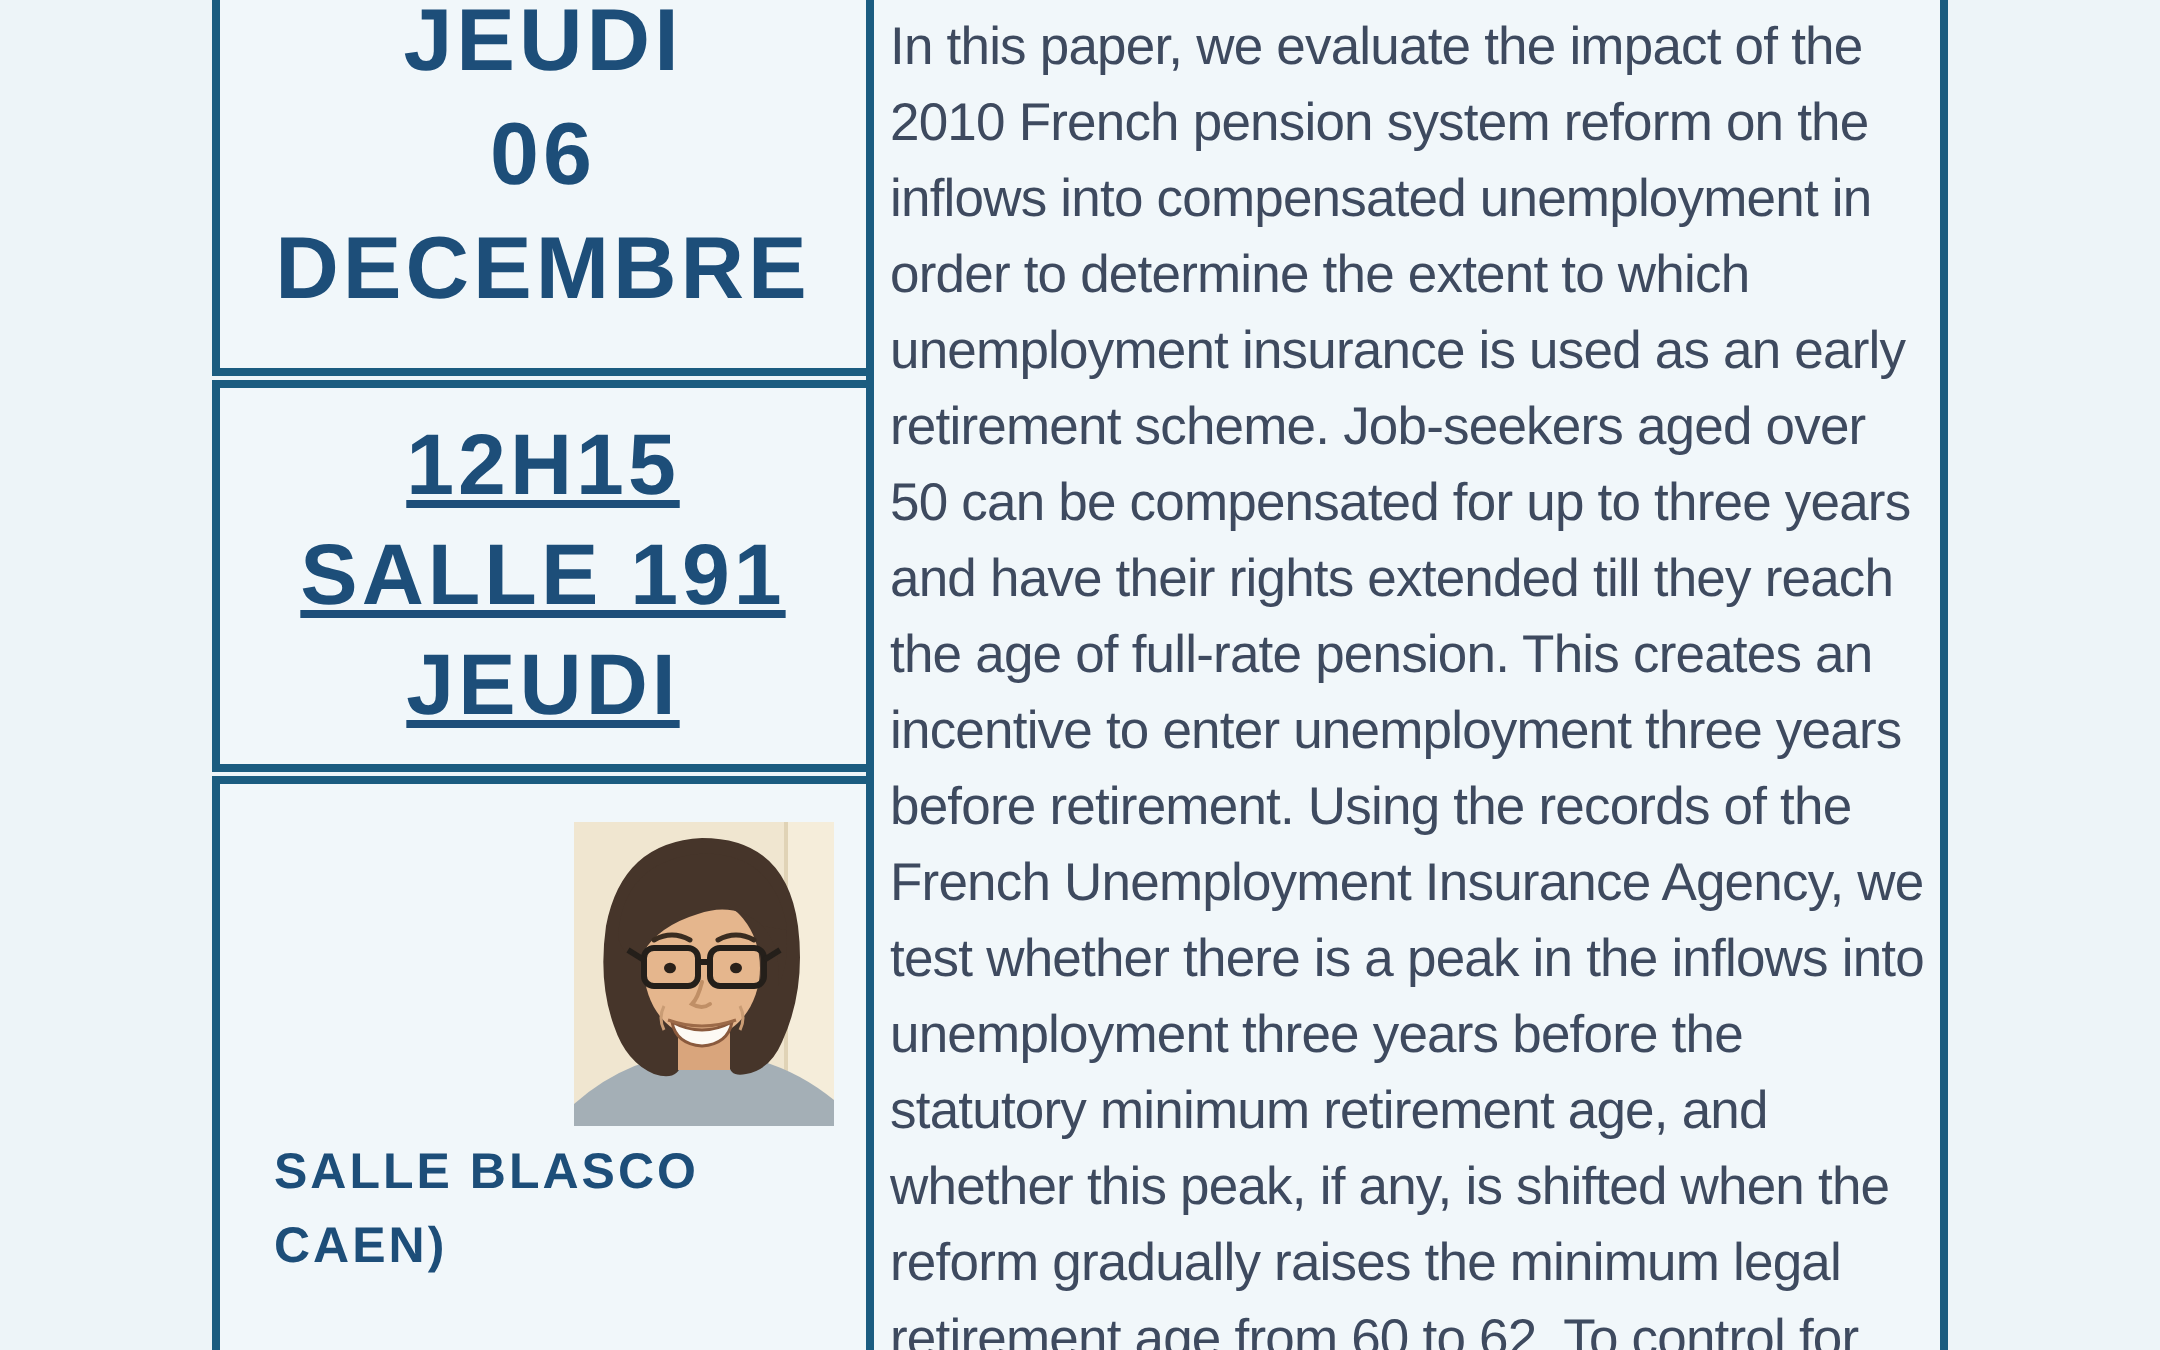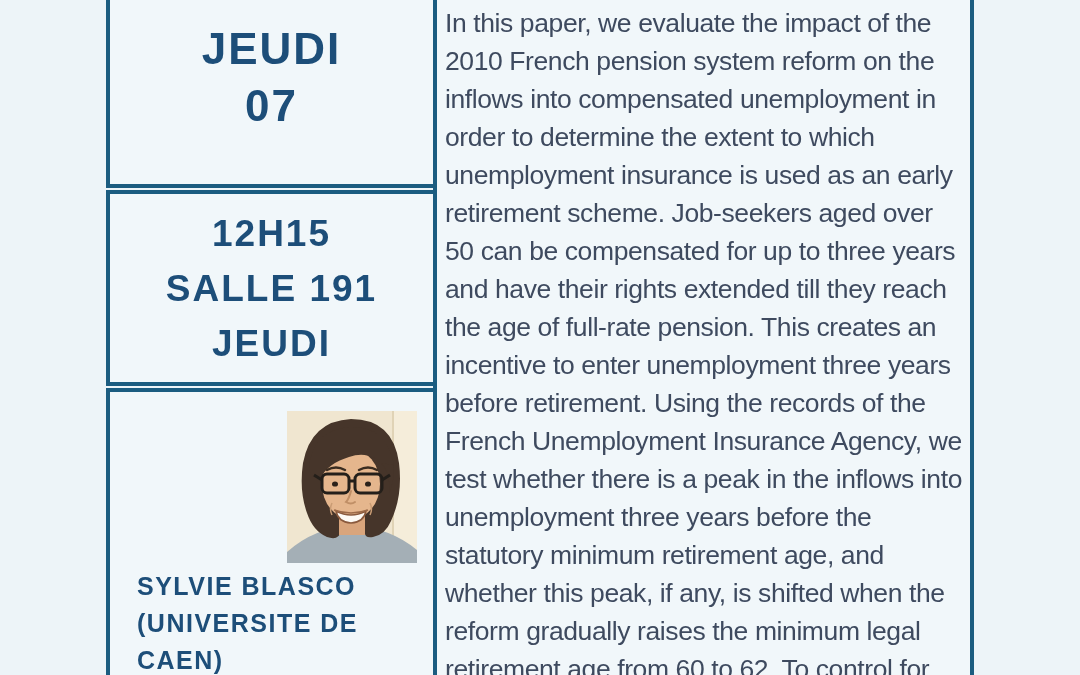--- a/index.html
+++ b/index.html
@@ -43,21 +43,21 @@
   }
   .big-line {
     color: #1d4e79;
     font-weight: bold;
     font-size: 44px;
     line-height: 57px;
     letter-spacing: 2px;
     text-align: center;
     white-space: nowrap;
   }
-  .info-cell .big-line { line-height: 55px; font-size: 37px; }
+  .info-cell .big-line { line-height: 55px; font-size: 43px; text-decoration: underline; }
   .speaker-name {
     position: absolute;
     left: 27px; top: 176px;
     color: #1d4e79;
     font-weight: bold;
     font-size: 25px;
     line-height: 37px;
     letter-spacing: 1.5px;
     white-space: nowrap;
   }
@@ -75,21 +75,22 @@
     width: 521px;
   }
 </style>
 </head>
 <body>
 
 <div class="poster">
 
   <div class="cell date-cell">
     <div class="big-line">JEUDI</div>
-    <div class="big-line">07</div>
+    <div class="big-line">06</div>
+    <div class="big-line">DECEMBRE</div>
   </div>
 
   <div class="cell info-cell">
     <div class="big-line">12H15</div>
     <div class="big-line">SALLE 191</div>
     <div class="big-line">JEUDI</div>
   </div>
 
   <div class="cell speaker-cell">
 
@@ -127,22 +128,21 @@
       <path d="M64,80 Q62,88 59,91 Q64,94 68,91" stroke="#c08f66" stroke-width="2" fill="none" stroke-linecap="round"></path>
 
       <path d="M49,100 Q64,108 79,100 Q77,111 64,112 Q51,111 49,100 Z" fill="#fdfaf4" stroke="#8a5a3d" stroke-width="1.5"></path>
       <path d="M47,99 Q64,105 81,99" stroke="#9c6a48" stroke-width="1.5" fill="none"></path>
 
       <path d="M45,92 Q42,98 45,104" stroke="#c99c74" stroke-width="1.5" fill="none"></path>
       <path d="M83,92 Q86,98 83,104" stroke="#c99c74" stroke-width="1.5" fill="none"></path>
     </svg>
 
     <div class="speaker-name">
-      <div>SYLVIE BLASCO</div>
-      <div>(UNIVERSITE DE</div>
+      <div>SALLE BLASCO</div>
       <div>CAEN)</div>
     </div>
   </div>
 
   <div class="cell abstract-cell">
     <div class="abstract-text">In this paper, we evaluate the impact of the 2010 French pension system reform on the inflows into compensated unemployment in order to determine the extent to which unemployment insurance is used as an early retirement scheme. Job-seekers aged over 50 can be compensated for up to three years and have their rights extended till they reach the age of full-rate pension. This creates an incentive to enter unemployment three years before retirement. Using the records of the French Unemployment Insurance Agency, we test whether there is a peak in the inflows into unemployment three years before the statutory minimum retirement age, and whether this peak, if any, is shifted when the reform gradually raises the minimum legal retirement age from 60 to 62. To control for confounding factors and isolate the effect of</div>
   </div>
 
 </div>
 

